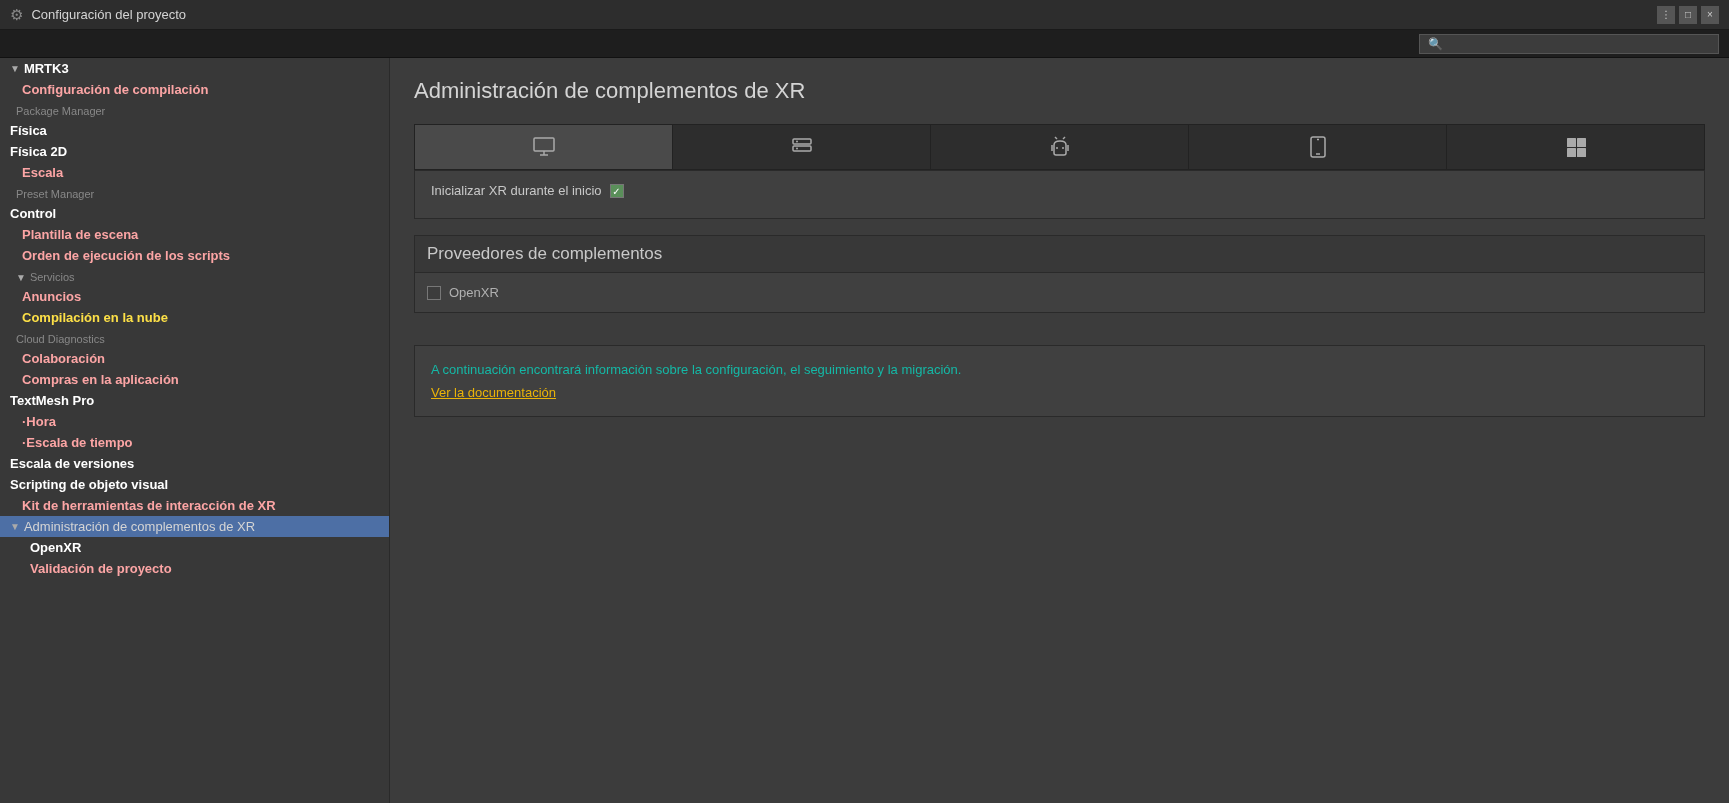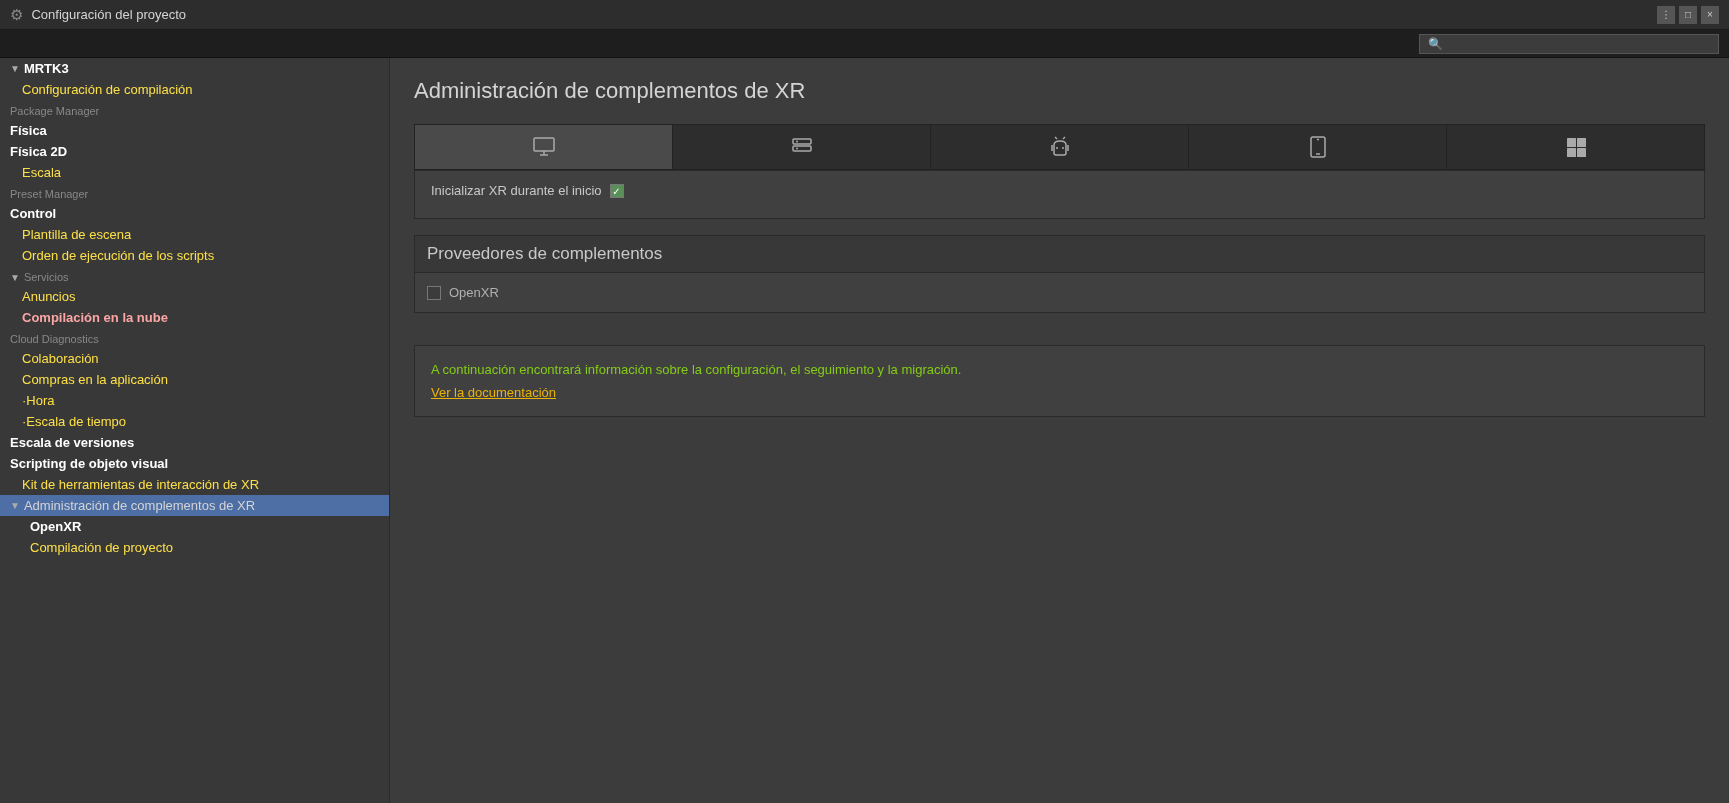--- a/index.html
+++ b/index.html
@@ -92,26 +92,27 @@
       text-overflow: ellipsis;
     }
     .sidebar-item.active { background: #4d6fa5; }
     .sidebar-item.category {
       font-weight: bold;
       color: #ffffff;
       padding-left: 10px;
     }
     .sidebar-item.subcategory {
       padding-left: 22px;
-      color: #fde047;
+      color: #fca5a5;
+      font-weight: bold;
     }
     .sidebar-item.section-header {
       color: #888;
       font-size: 11px;
-      padding-left: 10px;
+      padding-left: 16px;
       margin-top: 2px;
     }
     .sidebar-item.with-arrow {
       display: flex;
       align-items: center;
       gap: 4px;
     }
     .arrow-down { color: #aaa; font-size: 10px; }
 
     
@@ -222,21 +223,21 @@
     }
 
     
     .info-section {
       background: #404040;
       border: 1px solid #2a2a2a;
       padding: 16px;
       margin-top: 16px;
     }
     .info-text {
-      color: #84cc16;
+      color: #14b8a6;
       font-size: 13px;
       margin-bottom: 8px;
     }
     .info-link {
       color: #eab308;
       text-decoration: underline;
       cursor: pointer;
       font-size: 13px;
     }
 
@@ -300,31 +301,34 @@
       <span>Orden de ejecución de los scripts</span>
     </div>
 
     <div class="sidebar-item with-arrow section-header">
       <span class="arrow-down">▼</span>
       <span>Servicios</span>
     </div>
     <div class="sidebar-item subcategory">
       <span>Anuncios</span>
     </div>
-    <div class="sidebar-item subcategory" style="font-weight:bold; color:#fca5a5;">
+    <div class="sidebar-item subcategory" style="font-weight:bold; color:#fde047;">
       <span>Compilación en la nube</span>
     </div>
     <div class="sidebar-item section-header">
       <span>Cloud Diagnostics</span>
     </div>
     <div class="sidebar-item subcategory">
       <span>Colaboración</span>
     </div>
     <div class="sidebar-item subcategory">
       <span>Compras en la aplicación</span>
+    </div>
+    <div class="sidebar-item category">
+      <span>TextMesh Pro</span>
     </div>
     <div class="sidebar-item subcategory">
       <span>·Hora</span>
     </div>
     <div class="sidebar-item subcategory">
       <span>·Escala de tiempo</span>
     </div>
     <div class="sidebar-item category">
       <span>Escala de versiones</span>
     </div>
@@ -335,21 +339,21 @@
       <span>Kit de herramientas de interacción de XR</span>
     </div>
     <div class="sidebar-item active with-arrow">
       <span class="arrow-down">▼</span>
       <span>Administración de complementos de XR</span>
     </div>
     <div class="sidebar-item subcategory" style="font-weight:bold; color:#ffffff; padding-left:30px;">
       <span>OpenXR</span>
     </div>
     <div class="sidebar-item subcategory" style="padding-left:30px;">
-      <span>Compilación de proyecto</span>
+      <span>Validación de proyecto</span>
     </div>
 
   </div>
 
   <div class="main-content">
 
     <h1 class="page-title">Administración de complementos de XR</h1>
 
     <div class="platform-tabs">
 

